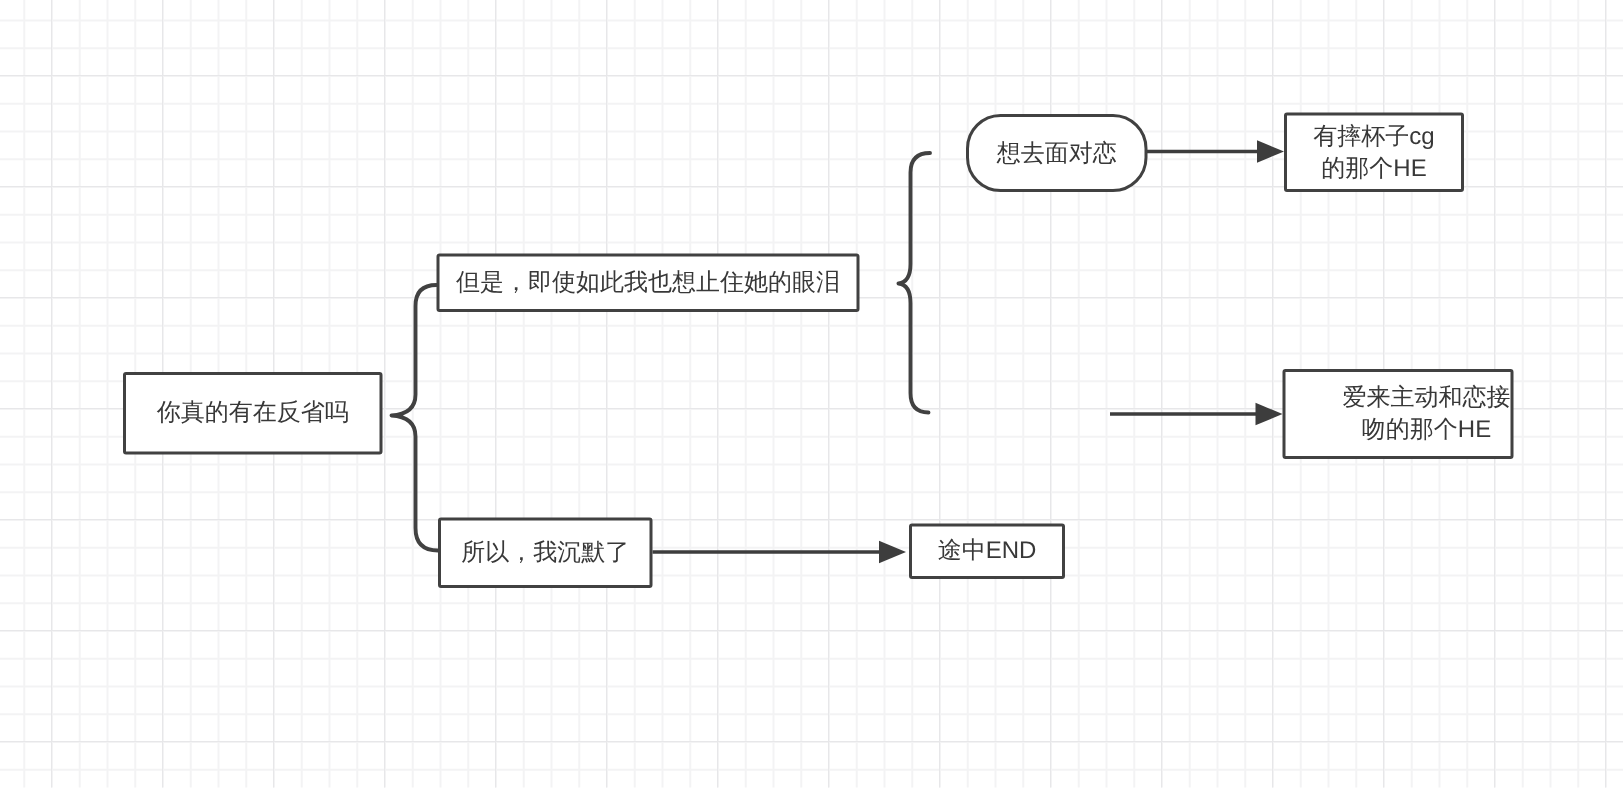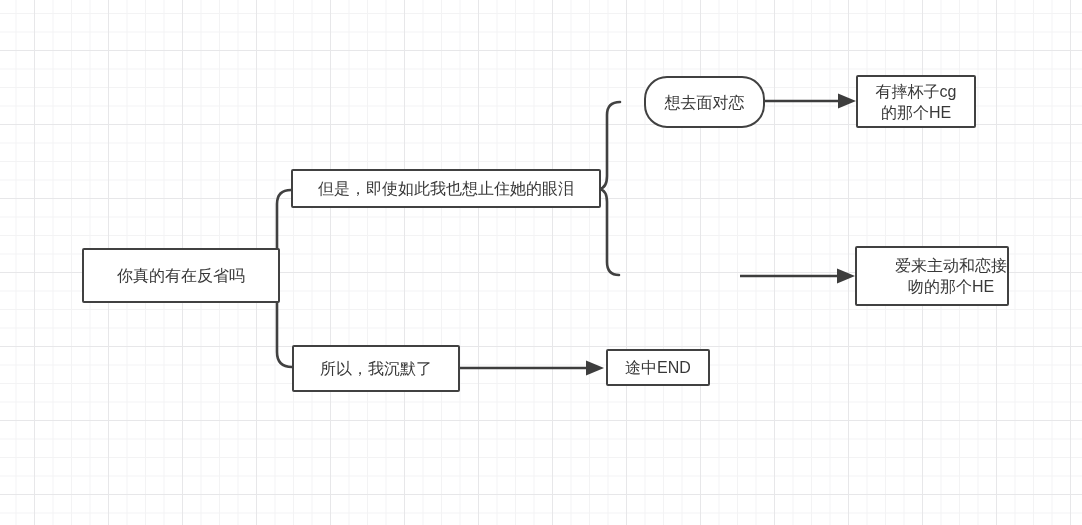--- a/index.html
+++ b/index.html
@@ -50,23 +50,23 @@
     border-radius: 2px;
     display: flex;
     align-items: center;
     justify-content: center;
     color: #383838;
     font-size: 16px;
     line-height: 21px;
     text-align: center;
     white-space: pre-line;
   }
-  #n-root       { left: 82px;  top: 248px; width: 198px; height: 55px; }
-  #n-stop-tears { left: 291px; top: 169px; width: 310px; height: 39px; }
-  #n-silent     { left: 292px; top: 345px; width: 168px; height: 47px; }
+  #n-root       { left: 82px;  top: 248px; width: 173px; height: 55px; }
+  #n-stop-tears { left: 291px; top: 169px; width: 282px; height: 39px; }
+  #n-silent     { left: 292px; top: 345px; width: 143px; height: 47px; }
   #n-face-love  { left: 644px; top: 76px;  width: 121px; height: 52px; border-radius: 23px; }
   #n-no-hurt    { left: 619px; top: 251px; width: 121px; height: 49px; }
   #n-he-cup     { left: 856px; top: 75px;  width: 120px; height: 53px; }
   #n-he-kiss    { left: 855px; top: 246px; width: 154px; height: 60px; justify-content: flex-end; }
   #n-end-midway { left: 606px; top: 349px; width: 104px; height: 37px; }
 </style>
 </head>
 <body>
 
 <div class="canvas">

